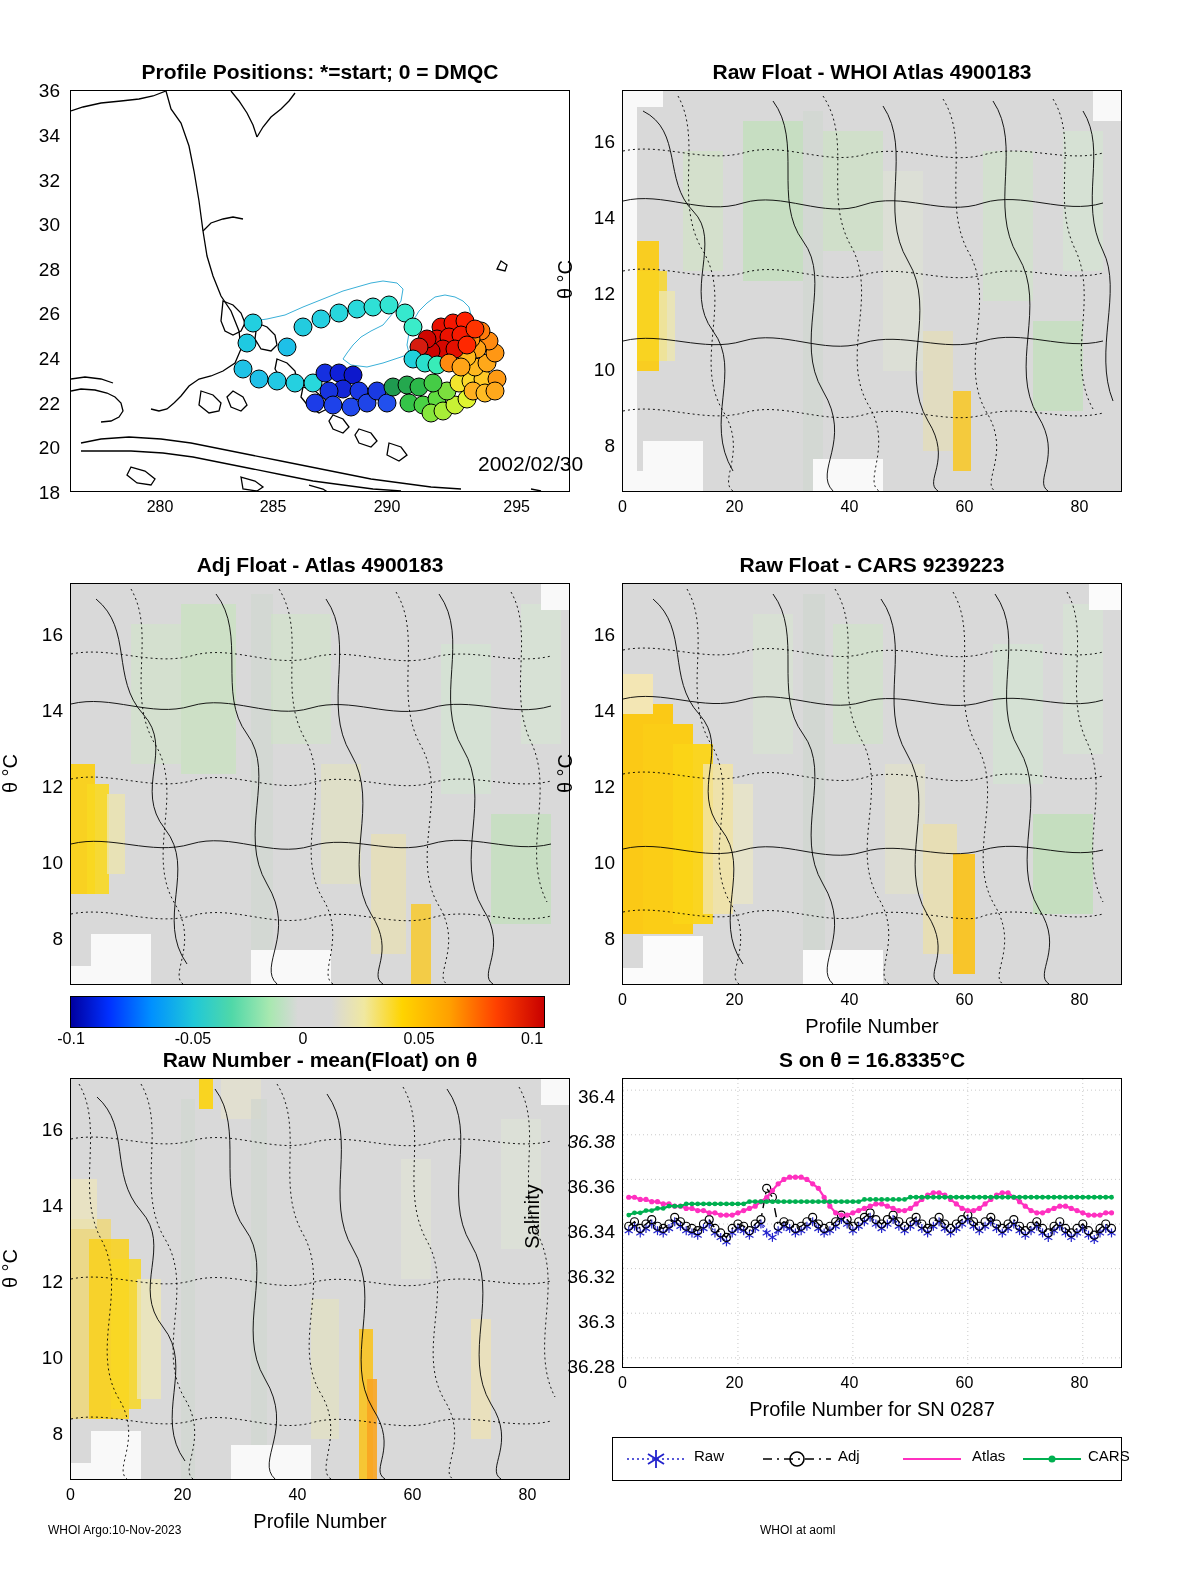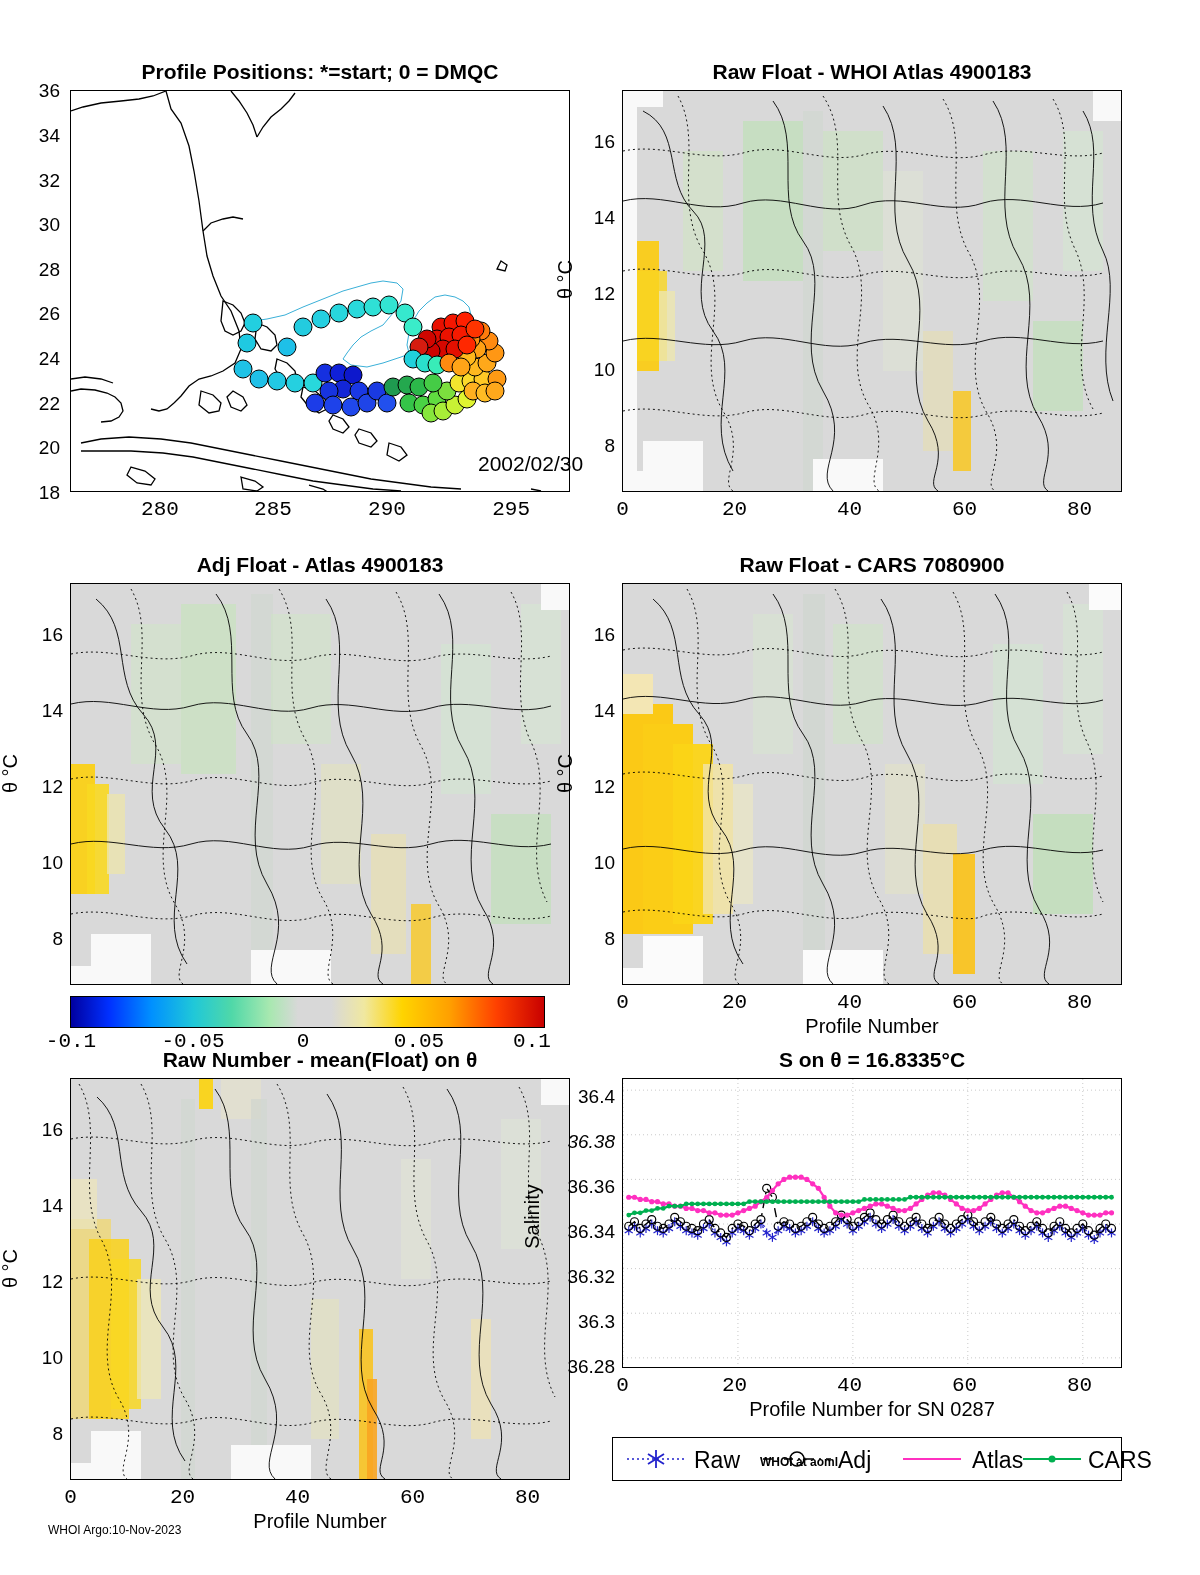--- a/index.html
+++ b/index.html
@@ -1,26 +1,26 @@
 <!DOCTYPE html>
 <html><head>
 <meta charset="utf-8">
 <style>
   html,body{margin:0;padding:0;background:#ffffff;}
   body{width:1200px;height:1575px;position:relative;font-family:"Liberation Sans",sans-serif;color:#000;}
   .ttl{position:absolute;font-weight:bold;font-size:21px;text-align:center;white-space:nowrap;}
   .axbox{position:absolute;border:1.2px solid #000;box-sizing:border-box;background:#fff;overflow:hidden;}
-  .tickx{position:absolute;font-size:21px;text-align:center;font-family:Liberation Mono, monospace;}
+  .tickx{position:absolute;font-size:16px;text-align:center;}
   .ticky{position:absolute;font-size:19px;text-align:right;}
   .axlab{position:absolute;font-size:20px;text-align:center;}
   .rot{transform-origin:50% 50%;transform:rotate(-90deg);}
   svg{display:block;}
   .footer{position:absolute;font-size:12px;}
   .legbox{position:absolute;border:1.2px solid #000;background:#fff;box-sizing:border-box;}
-  .legitem{position:absolute;font-size:23px;}
+  .legitem{position:absolute;font-size:15px;}
 </style>
 </head>
 <body>
 
 <div class="ttl" style="left:70px;top:60px;width:500px;">Profile Positions: *=start; 0 = DMQC</div>
 <div class="axbox" style="left:70px;top:90px;width:500px;height:402px;">
   <svg width="500" height="402" viewBox="0 0 500 402">
 
     <g fill="none" stroke="#000" stroke-width="1.3">
       <path d="M95 0 L100 18 L110 32 L118 55 L123 80 L128 110 L132 140 L136 165 L142 185 L150 205 L160 220 L168 240 L170 258 L164 272 L152 280 L140 285 L128 288 L118 295 L110 305 L103 312"></path>
@@ -250,21 +250,21 @@
     </g>
   </svg>
 </div>
 <div class="ticky" style="left:13px;top:624px;width:50px;">16</div>
 <div class="ticky" style="left:13px;top:700px;width:50px;">14</div>
 <div class="ticky" style="left:13px;top:776px;width:50px;">12</div>
 <div class="ticky" style="left:13px;top:852px;width:50px;">10</div>
 <div class="ticky" style="left:13px;top:928px;width:50px;">8</div>
 <div class="axlab rot" style="left:-35px;top:762px;width:90px;">θ °C</div>
 
-<div class="ttl" style="left:622px;top:553px;width:500px;">Raw Float - CARS  7080900</div>
+<div class="ttl" style="left:622px;top:553px;width:500px;">Raw Float - CARS  9239223</div>
 <div class="axbox" style="left:622px;top:583px;width:500px;height:402px;">
   <svg width="500" height="402" viewBox="0 0 500 402">
     <rect x="0" y="0" width="500" height="402" fill="#d9d9d9"></rect>
     <g opacity="0.9">
       <rect x="0" y="120" width="50" height="230" fill="#ffc800"></rect>
       <rect x="20" y="140" width="50" height="210" fill="#ffcc00"></rect>
       <rect x="50" y="160" width="40" height="180" fill="#ffd400" opacity="0.95"></rect>
       <rect x="80" y="180" width="30" height="150" fill="#f4e49c" opacity="0.85"></rect>
       <rect x="0" y="90" width="30" height="40" fill="#f6e8b0"></rect>
       <rect x="110" y="200" width="20" height="120" fill="#ece8c0" opacity="0.7"></rect>
@@ -1128,13 +1128,13 @@
     <line x1="410" y1="21" x2="468" y2="21" stroke="#00b050" stroke-width="2.2"></line>
     <circle cx="439" cy="21" r="3.5" fill="#00b050"></circle>
   </svg>
 </div>
 <div class="legitem" style="left:694px;top:1447px;">Raw</div>
 <div class="legitem" style="left:838px;top:1447px;">Adj</div>
 <div class="legitem" style="left:972px;top:1447px;">Atlas</div>
 <div class="legitem" style="left:1088px;top:1447px;">CARS</div>
 
 <div class="footer" style="left:48px;top:1523px;">WHOI Argo:10-Nov-2023</div>
-<div class="footer" style="left:760px;top:1455px;font-weight:bold;">WHOI at aoml</div>
+<div class="footer" style="left:760px;top:1523px;">WHOI at aoml</div>
 
 </body></html>

